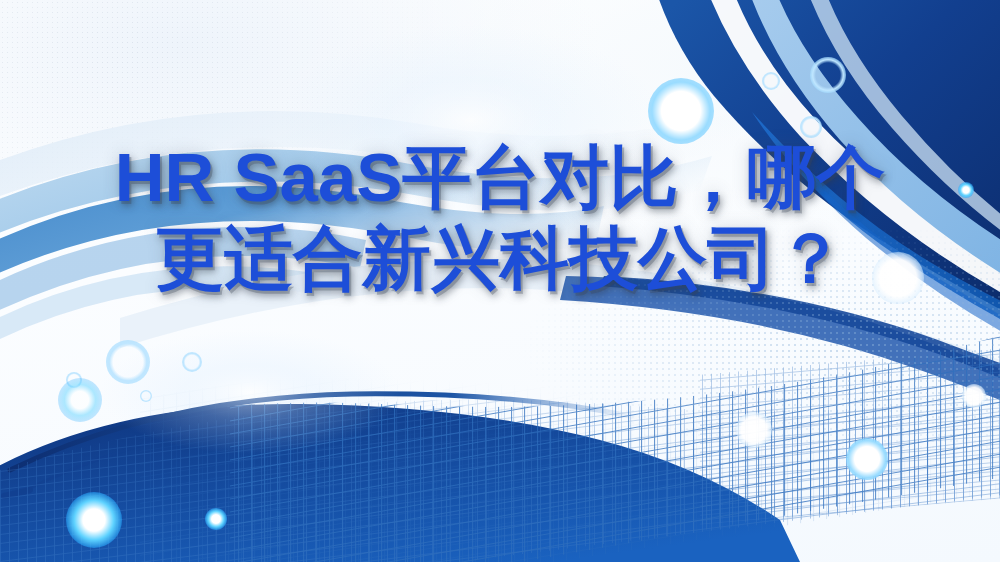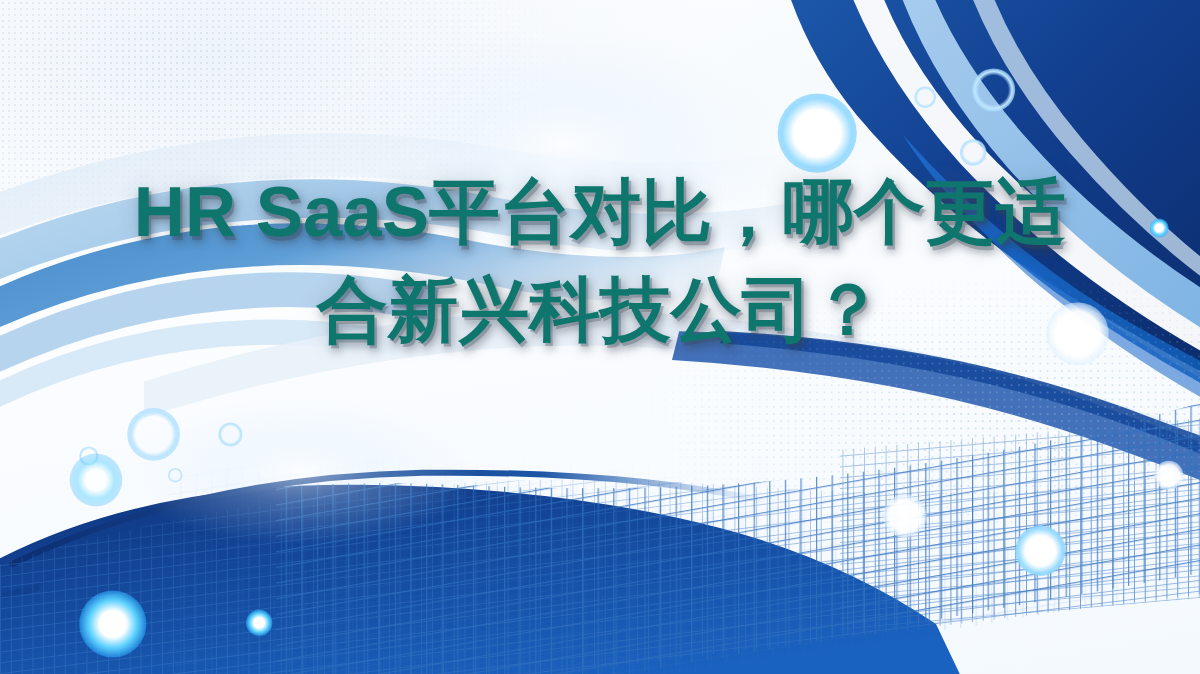--- a/index.html
+++ b/index.html
@@ -55,24 +55,24 @@
   #title-block{
     position:absolute;
     left:100px;top:137px;width:800px;
     text-align:center;
     z-index:40;
   }
   #title-text{
     margin:0;
     font-family:"Liberation Sans","DejaVu Sans",sans-serif;
     font-weight:700;
-    font-size:59px;
+    font-size:69px;
     line-height:81px;
     letter-spacing:0px;
-    color:#0f766e;
+    color:#1d4ed8;
     text-shadow:
        2px 3px 0 rgba(60,70,85,.30),
        3px 5px 7px rgba(45,55,70,.42),
        0 0 16px rgba(70,85,105,.25);
     word-break:break-all;
   }
 </style>
 </head>
 <body>
 

